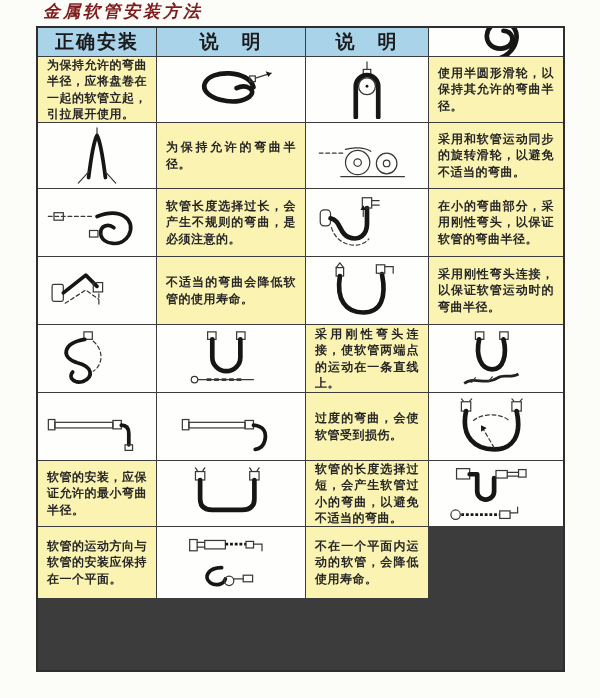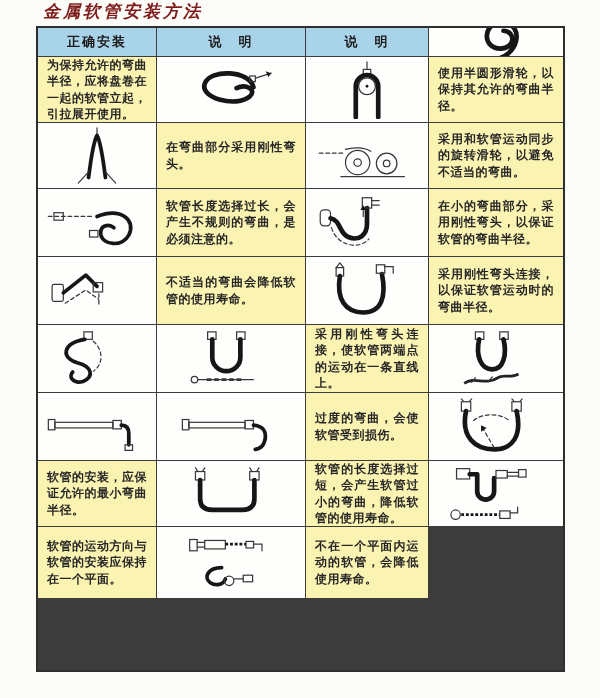--- a/index.html
+++ b/index.html
@@ -24,21 +24,21 @@
     background:#3c3c3c;
     display:grid;
     grid-template-columns:118px 148px 122px 134px;
     grid-template-rows:28px 65px 65px 67px 67px 67px 67px 65px 71px 71px;
     gap:1px;
   }
   .cell{overflow:hidden;}
   .hdr{
     background:#a9d3e9;
     display:flex;align-items:center;justify-content:center;
-    font-size:13px;font-weight:bold;color:#1b1b1b;letter-spacing:2px;
+    font-size:19px;font-weight:bold;color:#1b1b1b;letter-spacing:2px;
   }
   .imgcell{
     background:#fefefc;
     display:flex;align-items:center;justify-content:center;
   }
   .desccell{
     background:#faf3b2;
     display:flex;align-items:center;
     padding:3px 9px;box-sizing:border-box;
     font-size:12px;font-weight:bold;color:#262626;
@@ -93,21 +93,21 @@
     </svg>
   </div>
   <div class="cell desccell">使用半圆形滑轮，以保持其允许的弯曲半径。</div>
   <div class="cell imgcell">
     <svg width="108" height="58" viewBox="0 0 112 62">
       <path class="tn" d="M56 1 V8"></path>
       <path class="hose sw4" d="M47 54 C50 30 53 14 56 9 C59 14 62 30 65 54"></path>
       <path class="tn" d="M47 48 L36 60 M65 48 L76 60"></path>
     </svg>
   </div>
-  <div class="cell desccell">在弯曲部分采用刚性弯头。</div>
+  <div class="cell desccell">为保持允许的弯曲半径。</div>
 
   <div class="cell imgcell">
     <svg width="108" height="58" viewBox="0 0 112 62">
       <path class="tn dash" d="M5 28 H33"></path>
       <path class="tn" d="M33 24 C42 21 54 22 60 26"></path>
       <circle cx="46" cy="38" r="13" class="tn"></circle>
         <circle cx="46" cy="38" r="4" class="tn"></circle>
       <circle cx="77" cy="39" r="11" class="tn"></circle>
         <circle cx="77" cy="39" r="3.5" class="tn"></circle>
       <path class="tn" d="M28 53 H96"></path>
@@ -218,21 +218,21 @@
   </div>
   <div class="cell desccell">软管的安装，应保证允许的最小弯曲半径。</div>
   <div class="cell imgcell">
     <svg width="108" height="58" viewBox="0 0 112 62">
       <rect x="18" y="7" width="10" height="9" class="tn" fill="#fff"></rect>
       <rect x="76" y="7" width="10" height="9" class="tn" fill="#fff"></rect>
       <path class="tn" d="M20 6 l-2 -3 M26 6 l2 -3 M78 6 l-2 -3 M84 6 l2 -3"></path>
       <path class="hose" d="M23 16 V36 Q23 48 36 48 H68 Q81 48 81 36 V16"></path>
     </svg>
   </div>
-  <div class="cell desccell">软管的长度选择过短，会产生软管过小的弯曲，降低软管的使用寿命。</div>
+  <div class="cell desccell">软管的长度选择过短，会产生软管过小的弯曲，以避免不适当的弯曲。</div>
 
   <div class="cell imgcell">
     <svg width="108" height="62" viewBox="0 0 112 66">
       <rect x="14" y="6" width="14" height="11" class="tn" fill="#fff"></rect>
       <path class="hose" d="M28 12 H36 V30 A9 9 0 0 0 54 30 V16"></path>
       <rect x="56" y="8" width="12" height="8" class="tn" fill="#fff"></rect>
       <path class="tn" d="M68 10 h12 M68 14 h12"></path>
       <rect x="80" y="7" width="8" height="8" class="tn" fill="#fff"></rect>
       <circle cx="13" cy="55" r="5" class="tn"></circle>
       <path class="sw3" stroke="#161616" fill="none" stroke-dasharray="3 2" d="M19 55 H60"></path>

